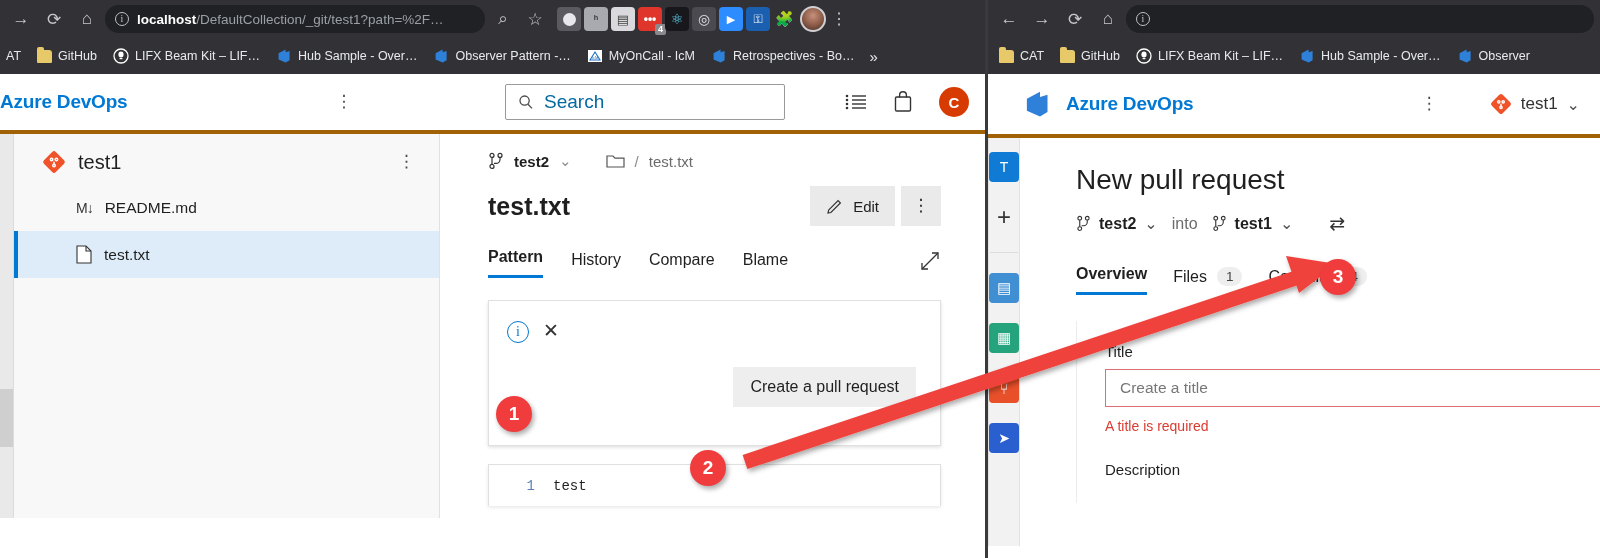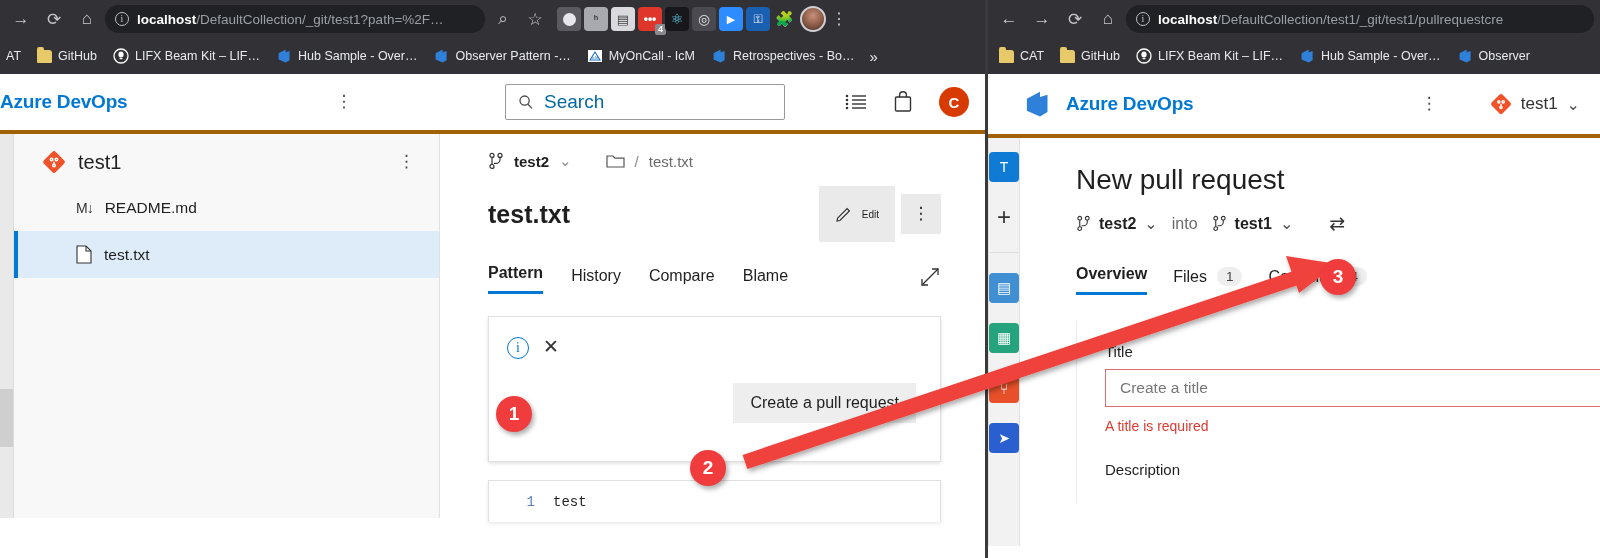--- a/index.html
+++ b/index.html
@@ -87,22 +87,22 @@
   .md-ico { font-size: 14px; color: #333; letter-spacing: -1px; }
 
   .content-pane { flex: 1 1 auto; background: #fff; padding: 0 0 0 0; position: relative; }
   .crumb { display: flex; align-items: center; gap: 10px; padding: 18px 0 0 48px;
            font-size: 15px; color: #1f1f1f; }
   .crumb .br { font-weight: 700; }
   .crumb .sep { color: #8a8a8a; }
   .crumb .dim { color: #6b6b6b; }
   .file-title-row { display: flex; align-items: center; padding: 16px 44px 0 48px; }
   .file-title { font-size: 25px; font-weight: 700; color: #1f1f1f; flex: 1 1 auto; }
-  .btn-gray { background: #eaeaea; height: 56px; display: flex; align-items: center;
-              gap: 9px; padding: 2px 16px; font-size: 10px; color: #1f1f1f; }
+  .btn-gray { background: #eaeaea; height: 40px; display: flex; align-items: center;
+              gap: 9px; padding: 2px 16px; font-size: 15px; color: #1f1f1f; }
   .btn-kebab { background: #eaeaea; width: 40px; height: 40px; display: flex;
                align-items: center; justify-content: center; margin-left: 6px;
                font-size: 17px; color: #1f1f1f; line-height: 12px; }
   .tabs { display: flex; align-items: flex-end; gap: 28px; padding: 22px 44px 0 48px; }
   .tab { font-size: 16px; color: #1f1f1f; padding-bottom: 9px; }
   .tab.active { font-weight: 700; border-bottom: 3px solid #0078d4; }
   .tab-spacer { flex: 1 1 auto; }
 
   .notice {
     margin: 22px 44px 0 48px; background: #fff; border: 1px solid #e0e0e0;
@@ -386,23 +386,20 @@
 
   <div class="win" id="win-right">
 
     <div class="chrome-bar">
       <div class="nav-btn">←</div>
       <div class="nav-btn">→</div>
       <div class="nav-btn">⟳</div>
       <div class="nav-btn">⌂</div>
       <div class="omnibox">
         <span class="info-ico">i</span>
-        <span class="url">
-          <b>localhost</b><span>/DefaultCollection/test1/_git/test1/pullrequestcre</span>
-        </span>
       </div>
     </div>
 
     <div class="bm-bar">
       <div class="bm">
         <span class="bm-folder"></span>
         <span class="bm-label">CAT</span>
       </div>
       <div class="bm">
         <span class="bm-folder"></span>

